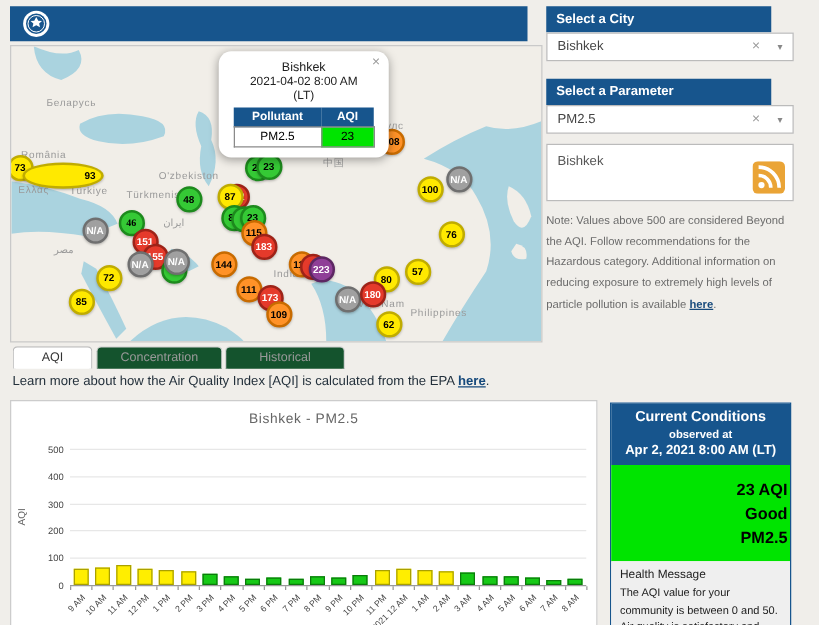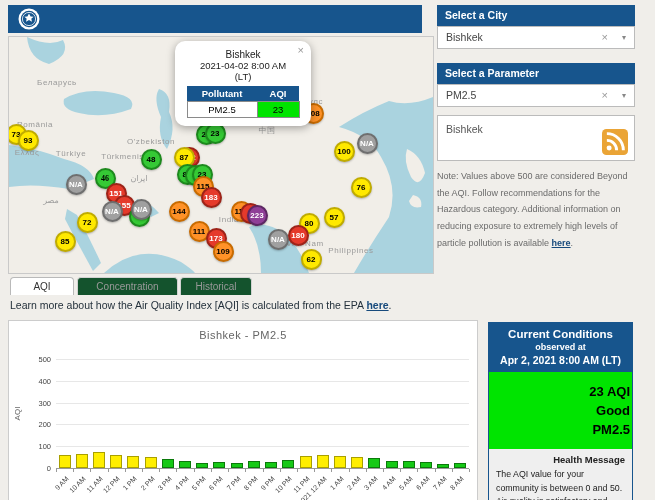--- a/index.html
+++ b/index.html
@@ -28,38 +28,38 @@
   .popup .close{position:absolute;right:7px;top:3px;color:#999;font-size:11px;cursor:pointer}
   .popup .p-city{font-size:10px;color:#222;margin-top:2px}
   .popup .p-dt{font-size:9.5px;color:#222}
   .p-table{margin:4px auto 0 auto;border-collapse:collapse}
   .p-table td{font-size:9.5px;padding:2px 4px;}
   .p-th{background:#17558d;color:#fff;font-weight:bold}
   .p-cell{border:1px solid #8a8a8a;background:#fff;color:#000}
   .p-aqi{border:1px solid #8a8a8a;background:#00e400;color:#000}
 
   
-  .sb-head{position:absolute;left:437px;width:198px;height:21px;background:#17558d;color:#fff;font-size:10.5px;font-weight:bold;line-height:21px;padding-left:8px;box-sizing:border-box}
+  .sb-head{position:absolute;left:437px;width:180px;height:21px;background:#17558d;color:#fff;font-size:10.5px;font-weight:bold;line-height:21px;padding-left:8px;box-sizing:border-box}
   .sb-dd{position:absolute;left:437px;width:198px;height:23px;background:#fff;border:1px solid #bbb;box-sizing:border-box;font-size:10.5px;color:#444;line-height:21px;cursor:pointer}
   .sb-dd .val{margin-left:8px}
   .sb-dd .x{position:absolute;right:26px;top:0;color:#999;font-size:11px}
   .sb-dd .car{position:absolute;right:8px;top:0;color:#888;font-size:8px}
   .rss-box{position:absolute;left:437px;top:115px;width:198px;height:46px;background:#fff;border:1px solid #bbb;box-sizing:border-box}
   .rss-box .city{font-size:10.5px;color:#555;margin:7px 0 0 8px}
   .rss-box svg{position:absolute;right:6px;bottom:5px}
   .note{position:absolute;left:437px;top:168px;width:196px;font-size:9px;color:#6b6b6b;line-height:1.85}
   .note .lnk,.learn .lnk{color:#174a7c;font-weight:bold;text-decoration:underline;cursor:pointer}
 
   
   .tab{position:absolute;top:277px;height:18px;border:1px solid #b9b9b9;border-bottom:none;border-radius:4px 4px 0 0;font-size:10px;text-align:center;line-height:18px;box-sizing:border-box;cursor:pointer}
   .tab.active{background:#fff;color:#333;z-index:2}
   .tab.inactive{background:#14532d;color:#999;border-color:#d2d2d2}
   #tab-aqi{left:10px;width:64px}
   #tab-conc{left:77px;width:101px}
-  #tab-hist{left:180px;width:72px}
+  #tab-hist{left:180px;width:96px}
   .learn{position:absolute;left:10px;top:299px;font-size:10.5px;color:#24313c}
 
   
   .chart-card{position:absolute;left:8px;top:320px;width:470px;height:200px;background:#fff;border:1px solid #ccc;box-sizing:border-box}
   .c-title{position:absolute;left:0;top:8px;width:100%;text-align:center;font-size:11px;color:#666;letter-spacing:.5px}
   .ylab{position:absolute;left:2px;top:88px;font-size:8px;color:#666;transform:rotate(-90deg)}
   .gline{position:absolute;height:1px;background:#e7e7e7}
   .axline{position:absolute;height:1px;background:#999}
   .ytick{position:absolute;width:30px;text-align:right;font-size:7.5px;color:#444}
   .xtickmark{position:absolute;width:1px;height:3px;background:#999}
@@ -70,21 +70,21 @@
 
   
   .cc{position:absolute;left:488px;top:322px;width:145px;border:1px solid #17558d;background:#fff;box-sizing:border-box}
   .cc-head{background:#17558d;color:#fff;text-align:center;padding:5px 2px 6px 2px}
   .cc-head .l1{font-size:11.5px;font-weight:bold}
   .cc-head .l2{font-size:9px;font-weight:bold;margin-top:2px}
   .cc-head .l3{font-size:10.5px;font-weight:bold;margin-top:2px}
   .cc-green{background:#00e400;text-align:right;padding:10px 2px;color:#000}
   .cc-green div{font-size:13px;font-weight:bold;line-height:19px}
   .cc-health{background:#efefef;padding:5px 7px 8px 7px}
-  .cc-health .ht{font-size:9.5px;font-weight:bold;text-align:right;color:#222;margin-bottom:3px}
+  .cc-health .ht{font-size:9.5px;font-weight:normal;text-align:left;color:#222;margin-bottom:3px}
   .cc-health .hb{font-size:8.8px;color:#222;line-height:1.55}
 </style>
 </head>
 <body>
 
 <div id="app">
 
   <div class="header">
     <svg class="seal" width="22" height="22" viewBox="0 0 22 22">
       <circle cx="11" cy="11" r="10.5" fill="#fff"></circle>
@@ -124,21 +124,21 @@
         <div class="map-label" style="left: 130px; top: 141px;">ایران</div>
         <div class="map-label" style="left: 42px; top: 163px;">مصر</div>
         <div class="map-label" style="left: 258px; top: 93px;">中国</div>
         <div class="map-label" style="left: 290px; top: 64px;">Монгол улс</div>
         <div class="map-label" style="left: 220px; top: 182px;">India</div>
         <div class="map-label" style="left: 296px; top: 206px;">Việt Nam</div>
         <div class="map-label" style="left: 342px; top: 213px;">Philippines</div>
       </div>
     <div id="map-markers">
         <div class="marker m-yellow" style="left: -3.5px; top: 86.5px;">73</div>
-        <div class="marker m-yellow" style="left: 8.5px; top: 92.5px;">93</div>
+        <div class="marker m-yellow" style="left: 8.5px; top: 92.5px; padding-left: 44px;">93</div>
         <div class="marker m-gray" style="left: 56.5px; top: 136.5px;">N/A</div>
         <div class="marker m-green" style="left: 85.5px; top: 130.5px; font-family: Liberation Serif, serif;">46</div>
         <div class="marker m-red" style="left: 96.5px; top: 145.5px;">151</div>
         <div class="marker m-red" style="left: 104.5px; top: 157.5px;">155</div>
         <div class="marker m-gray" style="left: 92.5px; top: 163.5px;">N/A</div>
         <div class="marker m-green" style="left: 119.5px; top: 168.5px;"></div>
         <div class="marker m-gray" style="left: 121.5px; top: 161.5px;">N/A</div>
         <div class="marker m-yellow" style="left: 67.5px; top: 174.5px;">72</div>
         <div class="marker m-yellow" style="left: 45.5px; top: 193.5px;">85</div>
         <div class="marker m-green" style="left: 131.5px; top: 111.5px;">48</div>

